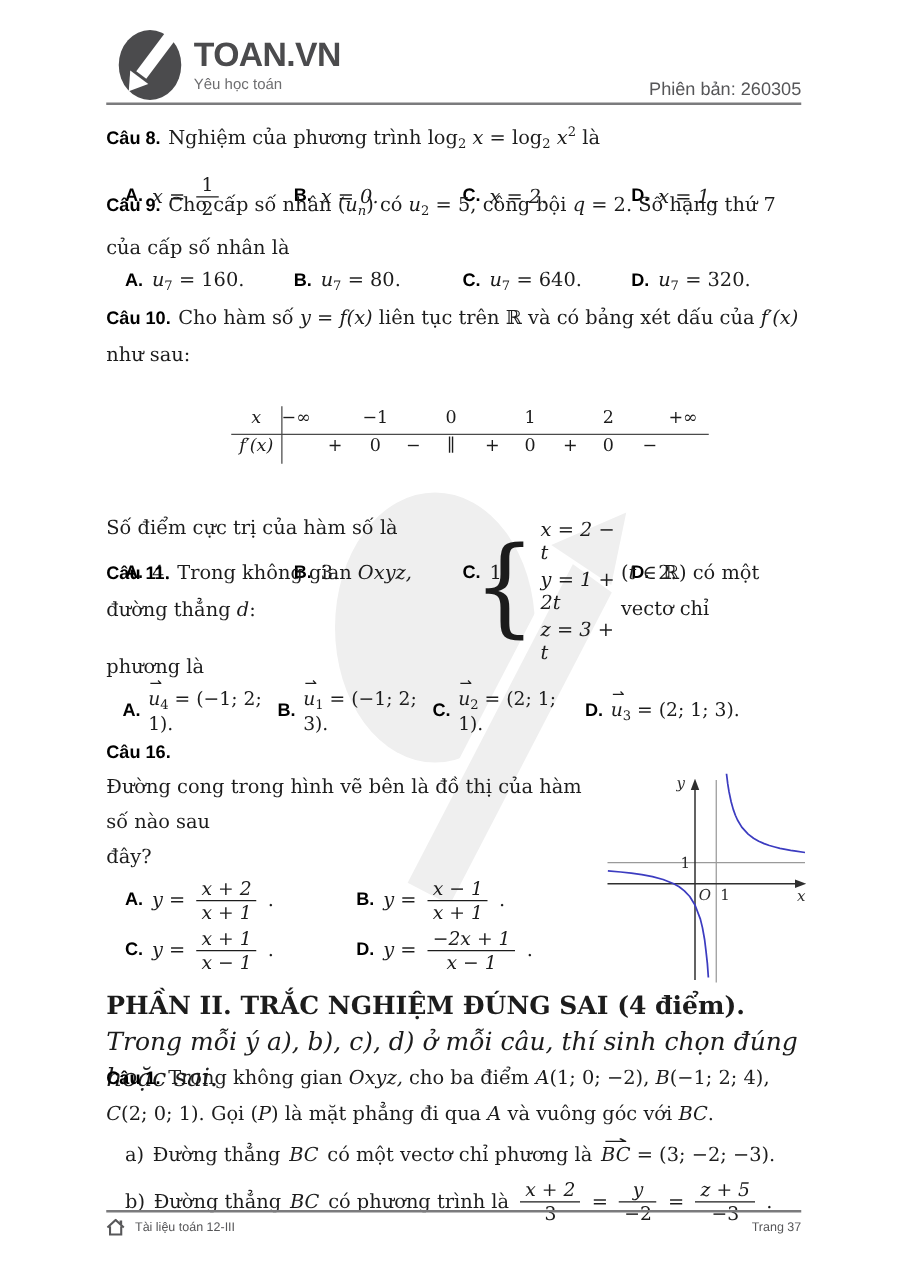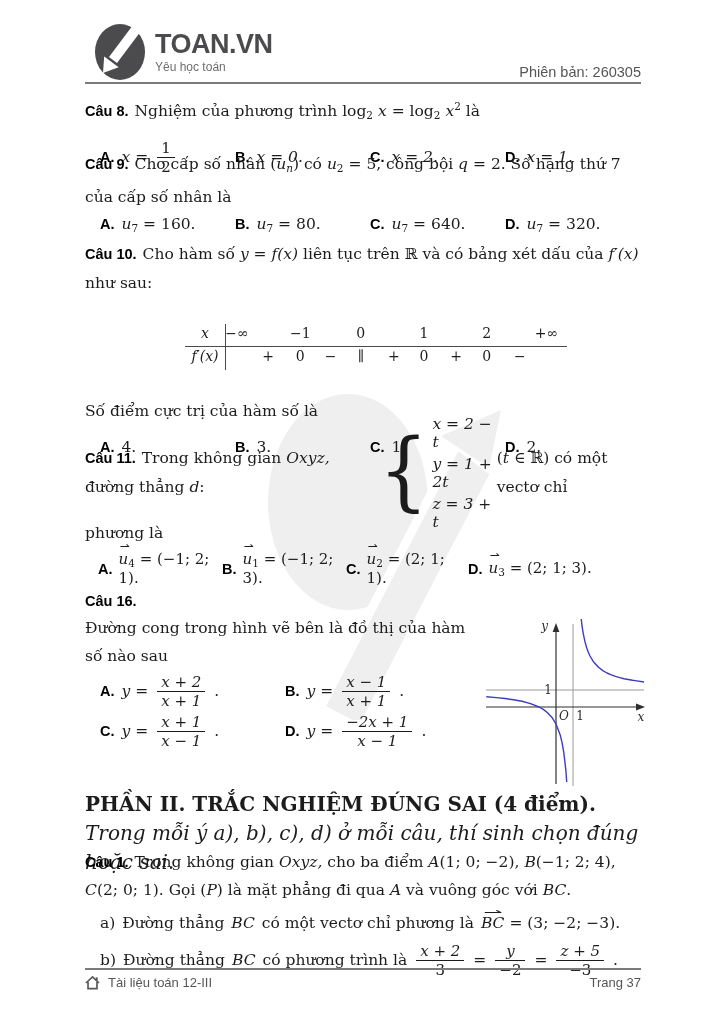--- a/index.html
+++ b/index.html
@@ -60,21 +60,21 @@
            margin:0 4px 6px 8px; color:#1c1c1c; }
   .sys { display:flex; flex-direction:column; gap:4px; font-size:15.5px; }
   
   .p2head { font-size:20px; line-height:29px; }
   .p2head b { font-weight:700; }
   .p2head i { font-style:italic; }
   
   #footer { position:absolute; left:85px; top:968px; width:556px; z-index:2;
             border-top:2px solid #7b7b7d; padding-top:5px;
             display:flex; align-items:center; gap:8px;
-            font-family:"Liberation Sans", sans-serif; font-size:13px; color:#565658; }
+            font-family:"Liberation Sans", sans-serif; font-size:10px; color:#565658; }
   #footer .pg { margin-left:auto; }
   
   #graph { position:absolute; left:399px; top:26px; }
   .svgtxt { font-family:"DejaVu Serif", serif; font-size:12px; fill:#2c2c2c; }
   .svgit { font-style:italic; }
   
   #watermark { position:absolute; left:243px; top:380px; z-index:1; }
   .itm { font-size:15.5px; line-height:29px; padding-left:15px; display:flex; align-items:center;
          gap:7px; flex-wrap:wrap; }
 </style>
@@ -181,21 +181,21 @@
       <span style="left:22%">0</span>
       <span style="left:30.9%">−</span>
       <span style="left:39.7%">∥</span>
       <span style="left:49.4%">+</span>
       <span style="left:58.2%">0</span>
       <span style="left:67.6%">+</span>
       <span style="left:76.5%">0</span>
       <span style="left:86.2%">−</span>
     </div>
   </div>
-  <div class="qtext" style="margin-top:27px">Số điểm cực trị của hàm số là</div>
+  <div class="qtext" style="margin-top:37px">Số điểm cực trị của hàm số là</div>
   <div class="opts4" style="margin-top:9px;height:24px">
     <div class="opt">
         <span class="olet">A.</span>
         <span>4.</span>
       </div>
     <div class="opt">
         <span class="olet">B.</span>
         <span>3.</span>
       </div>
     <div class="opt">
@@ -238,20 +238,21 @@
         <span class="olet">D.</span>
         <span><span class="vec"><span class="arr">⇀</span><span class="mi">u</span></span><sub class="ms" style="font-style:normal">3</sub> <span>= (2; 1; 3).</span></span>
       </div>
   </div>
 </div>
 
 <div class="sec" style="top:588px;height:198px">
   <div style="line-height:26px"><span class="qlabel">Câu 16.</span></div>
   <div class="qtext" style="width:400px;line-height:28px">
     <div>Đường cong trong hình vẽ bên là đồ thị của hàm số nào sau</div>
+    <div>đây?</div>
   </div>
   <div class="opts2" style="margin-top:2px;width:400px">
     <div class="opt">
         <span class="olet">A.</span>
         <span class="mi">y =</span>
         <span class="frac">
           <span class="num mi">x + 2</span>
           <span class="den mi">x + 1</span>
         </span>
         <span>.</span>

